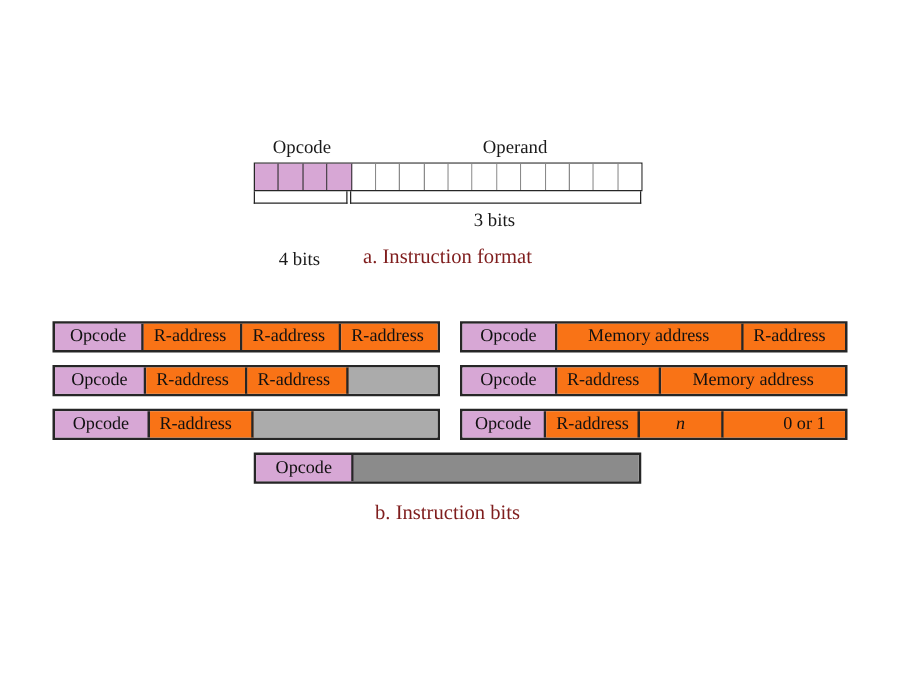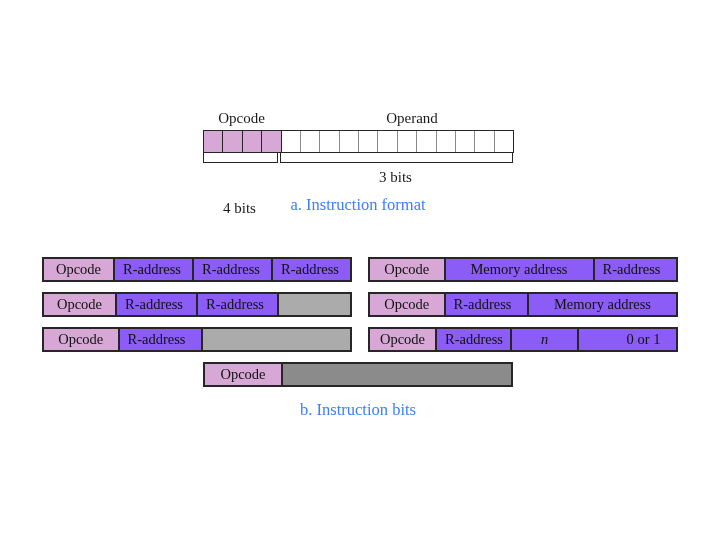--- a/index.html
+++ b/index.html
@@ -8,28 +8,28 @@
   .abs{position:absolute;}
   .center{text-align:center;}
   .fieldlabel{font-size:15px;color:#1a1a1a;}
   
   .bitrow{display:flex;border:1.5px solid #262626;height:21px;box-sizing:content-box;background:#fff;}
   .bit{flex:1;border-right:1px solid #8a8a8a;background:#fff;}
   .bit:last-child{border-right:none;}
   .bit.pink{background:var(--opcode-fill);border-right:1px solid #262626;}
   .bracket{height:9px;border-left:1.5px solid #262626;border-right:1.5px solid #262626;
            border-bottom:1.5px solid #262626;}
-  .caption{font-size:16.5px;color:#3b82f6;}
+  .caption{font-size:16.5px;color:#7f1d1d;}
   
   .trow{display:flex;border:2px solid #262626;height:21px;background:#fff;align-items:stretch;}
   .cell{display:flex;align-items:center;justify-content:center;font-size:14.5px;color:#111;
         border-right:2px solid #262626;overflow:hidden;white-space:nowrap;}
   .cell:last-child{border-right:none;}
   .f-opcode{background:var(--opcode-fill);}
-  .f-white{background:#8b5cf6;}
+  .f-white{background:#f97316;}
   .f-unused{background:var(--unused-fill);}
   .f-unused-dark{background:var(--unused-dark-fill);}
   .cell.left{justify-content:flex-start;padding-left:8px;}
   .cell.it{font-style:italic;}
   
   .figcap{display:flex;align-items:baseline;gap:19px;}
   .fig-label{font-weight:bold;font-size:21px;color:var(--figure-label-color);}
   .fig-text{font-weight:bold;font-size:15.5px;color:#0a0a0a;}
 </style>
 </head>

